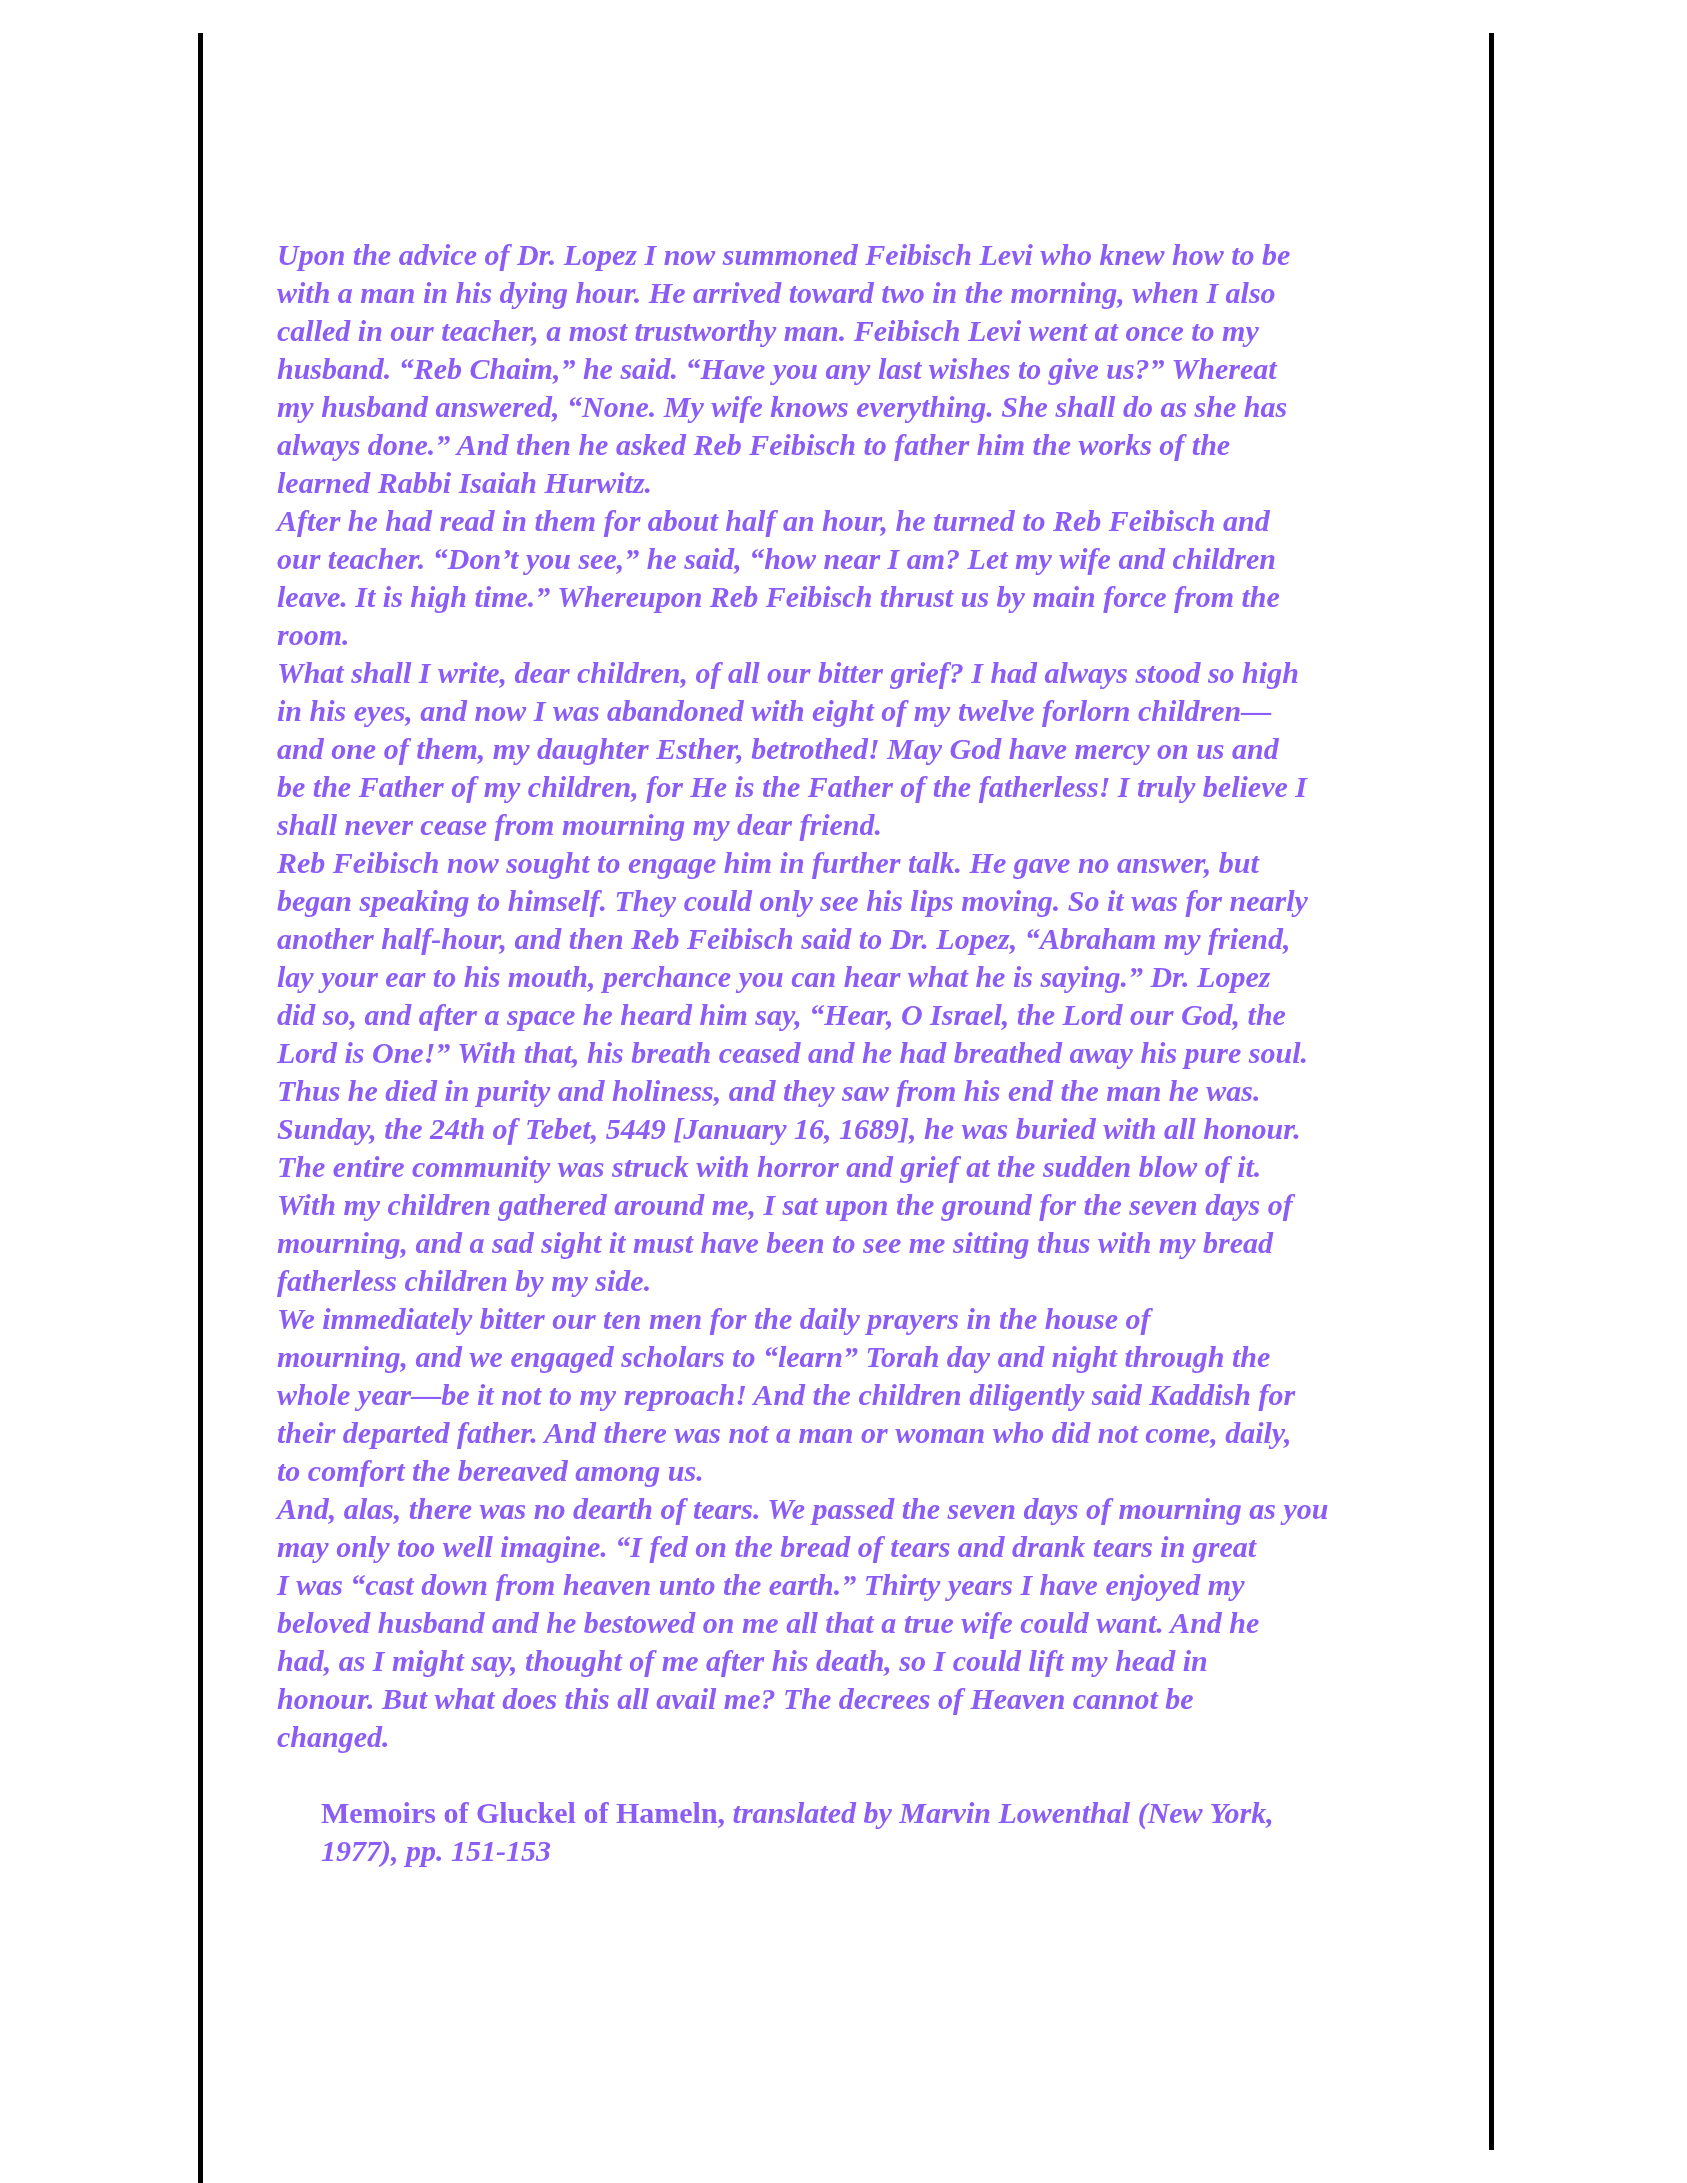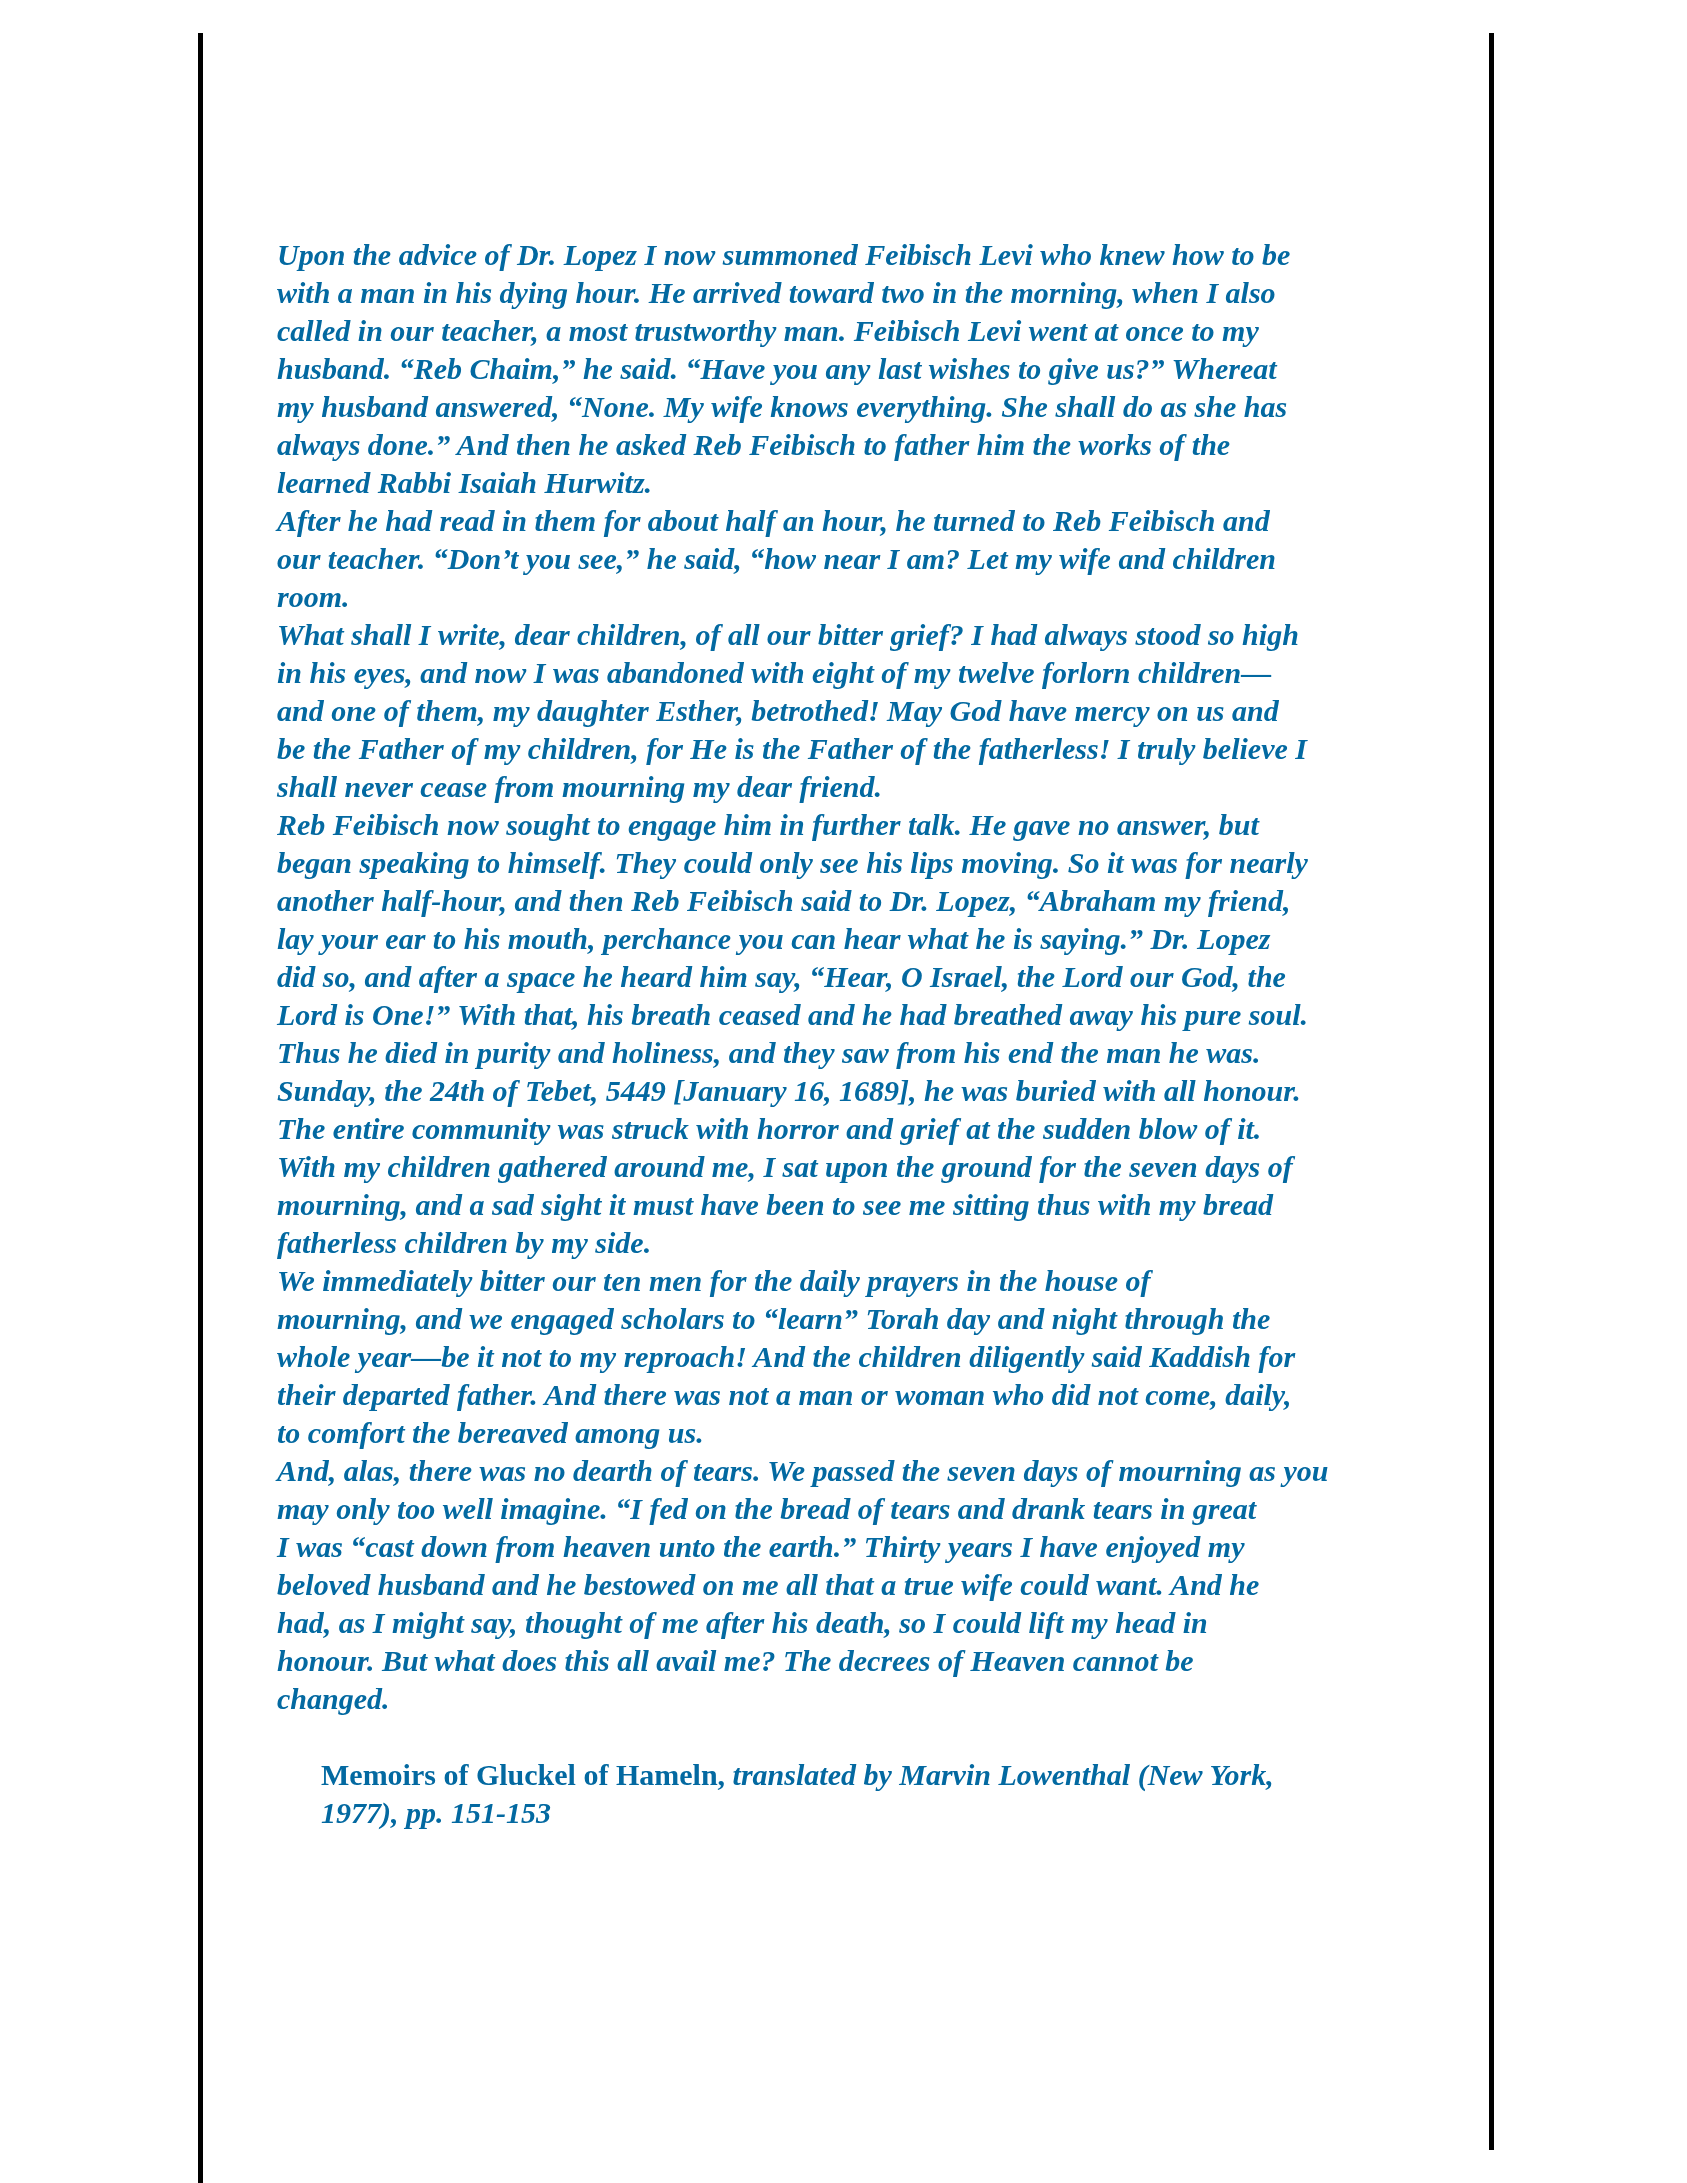--- a/index.html
+++ b/index.html
@@ -29,21 +29,21 @@
       height: 2117px;
     }
     .content {
       position: absolute;
       left: 277px;
       top: 236px;
       width: 1164px;
       font-family: "Liberation Serif", "DejaVu Serif", serif;
       font-size: 30px;
       line-height: 38px;
-      color: #0369a1;
+      color: #8b5cf6;
     }
     .para {
       margin: 0;
       font-weight: bold;
       font-style: italic;
     }
     .line {
       display: block;
       white-space: nowrap;
     }
@@ -72,20 +72,21 @@
         <span class="line">with a man in his dying hour. He arrived toward two in the morning, when I also</span>
         <span class="line">called in our teacher, a most trustworthy man. Feibisch Levi went at once to my</span>
         <span class="line">husband. “Reb Chaim,” he said. “Have you any last wishes to give us?” Whereat</span>
         <span class="line">my husband answered, “None. My wife knows everything. She shall do as she has</span>
         <span class="line">always done.” And then he asked Reb Feibisch to father him the works of the</span>
         <span class="line">learned Rabbi Isaiah Hurwitz.</span>
       </p>
       <p class="para">
         <span class="line">After he had read in them for about half an hour, he turned to Reb Feibisch and</span>
         <span class="line">our teacher. “Don’t you see,” he said, “how near I am? Let my wife and children</span>
+        <span class="line">leave. It is high time.” Whereupon Reb Feibisch thrust us by main force from the</span>
         <span class="line">room.</span>
       </p>
       <p class="para">
         <span class="line">What shall I write, dear children, of all our bitter grief? I had always stood so high</span>
         <span class="line">in his eyes, and now I was abandoned with eight of my twelve forlorn children—</span>
         <span class="line">and one of them, my daughter Esther, betrothed! May God have mercy on us and</span>
         <span class="line">be the Father of my children, for He is the Father of the fatherless! I truly believe I</span>
         <span class="line">shall never cease from mourning my dear friend.</span>
       </p>
       <p class="para">

